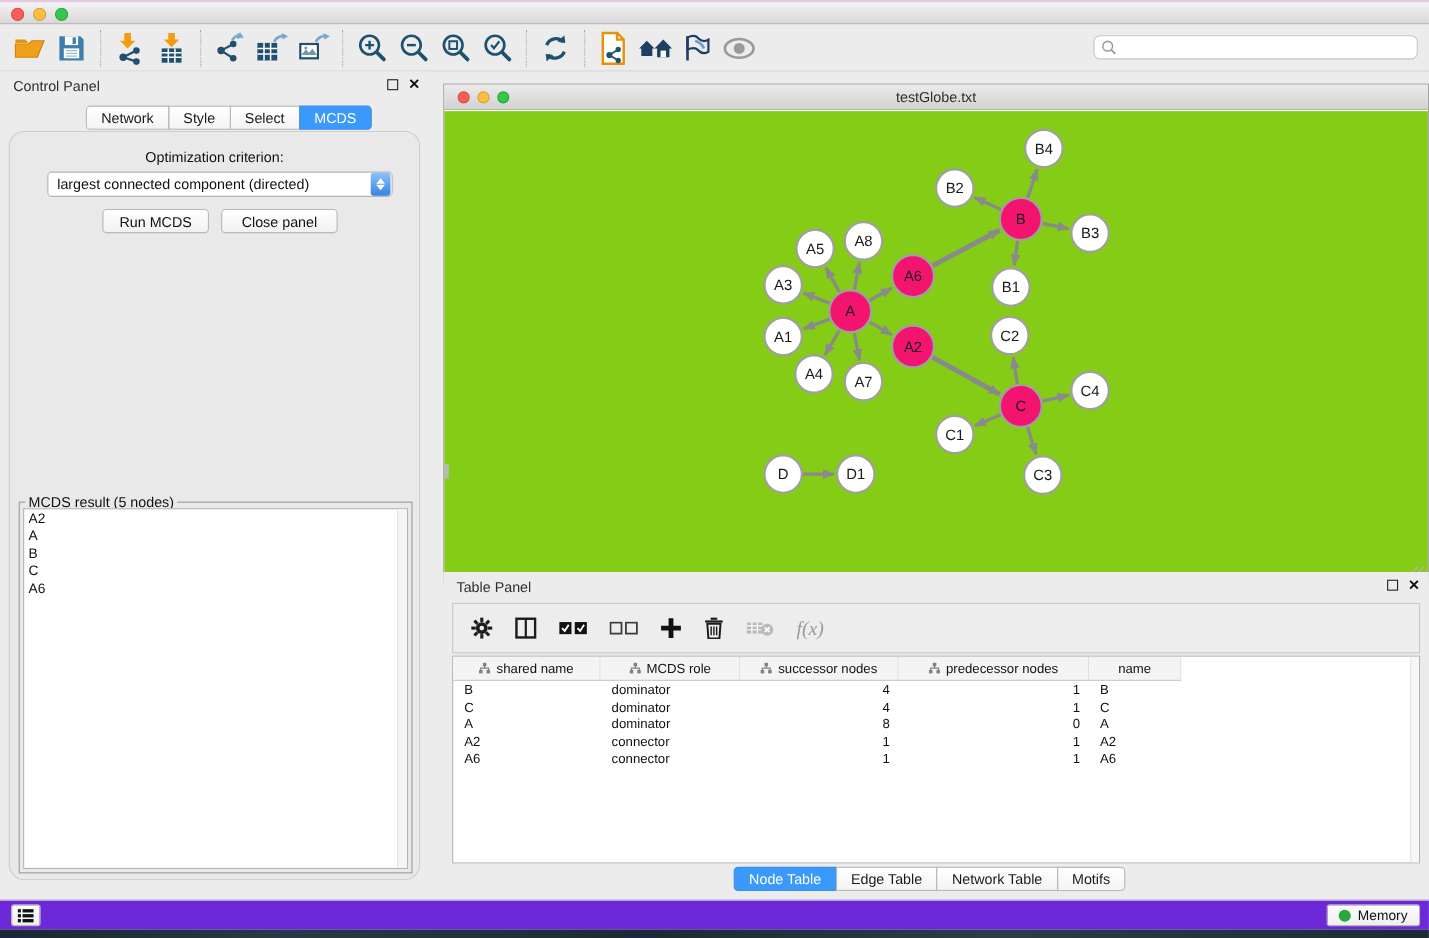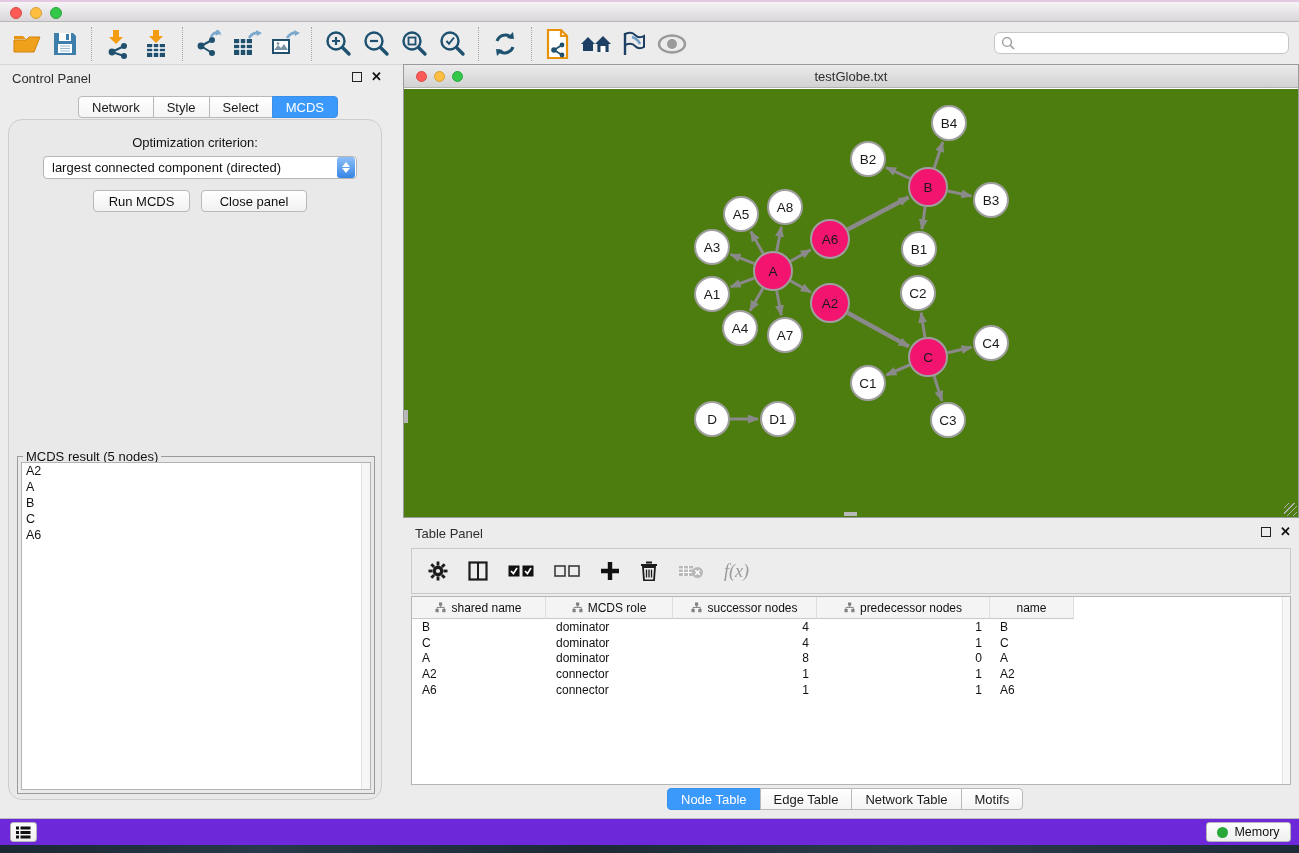--- a/index.html
+++ b/index.html
@@ -63,27 +63,27 @@
     border:1px solid #9a9a9a; }
   .result-legend { position:absolute; left:5px; top:-8px; background:#e9e9e9; padding:0 3px;
     font-size:13px; color:#111; }
   .result-list { position:absolute; left:3px; top:5px; right:3px; bottom:3px; background:#fff;
     border:1px solid #b3b3b3; overflow:hidden; }
   .result-list .scrolltrack { position:absolute; right:0; top:0; bottom:0; width:9px;
     background:#f6f6f6; border-left:1px solid #e2e2e2; }
   .result-item { font-size:12.5px; color:#111; line-height:16px; padding-left:4px; }
 
   
-  .net-window { position:absolute; left:403px; top:64px; width:896px; height:454px;
+  .net-window { position:absolute; left:403px; top:76px; width:896px; height:454px;
     background:#fff; border:1px solid #9a9a9a; }
   .net-titlebar { position:absolute; left:0; top:0; right:0; height:23px;
     background:linear-gradient(#ebebeb,#d2d2d2); border-bottom:1px solid #b3b3b3; }
   .net-titlebar .title { position:absolute; left:0; right:0; top:4px; text-align:center;
     font-size:13px; color:#2e2e2e; }
-  .net-canvas { position:absolute; left:0; top:24px; right:0; bottom:0; background:#4d7c0f;text-decoration:underline; }
+  .net-canvas { position:absolute; left:0; top:24px; right:0; bottom:0; background:#84cc16;text-decoration:underline; }
   .vthumb { position:absolute; left:0; top:345px; width:4px; height:13px; background:#b8b8b8; }
   .hthumb { position:absolute; left:440px; bottom:1px; width:13px; height:4px; background:#b8b8b8; }
   .grip { position:absolute; right:1px; bottom:1px; width:13px; height:13px;
     background:repeating-linear-gradient(135deg, transparent 0 3px, #b0b0b0 3px 4px); }
 
   
   .table-panel { position:absolute; left:403px; top:520px; width:896px; height:298px; background:#ececec; }
   .tp-toolbar { position:absolute; left:8px; top:28px; width:880px; height:46px;
     background:#ededed; border:1px solid #c9c9c9; display:flex; align-items:center;
     gap:20px; padding-left:16px; }

